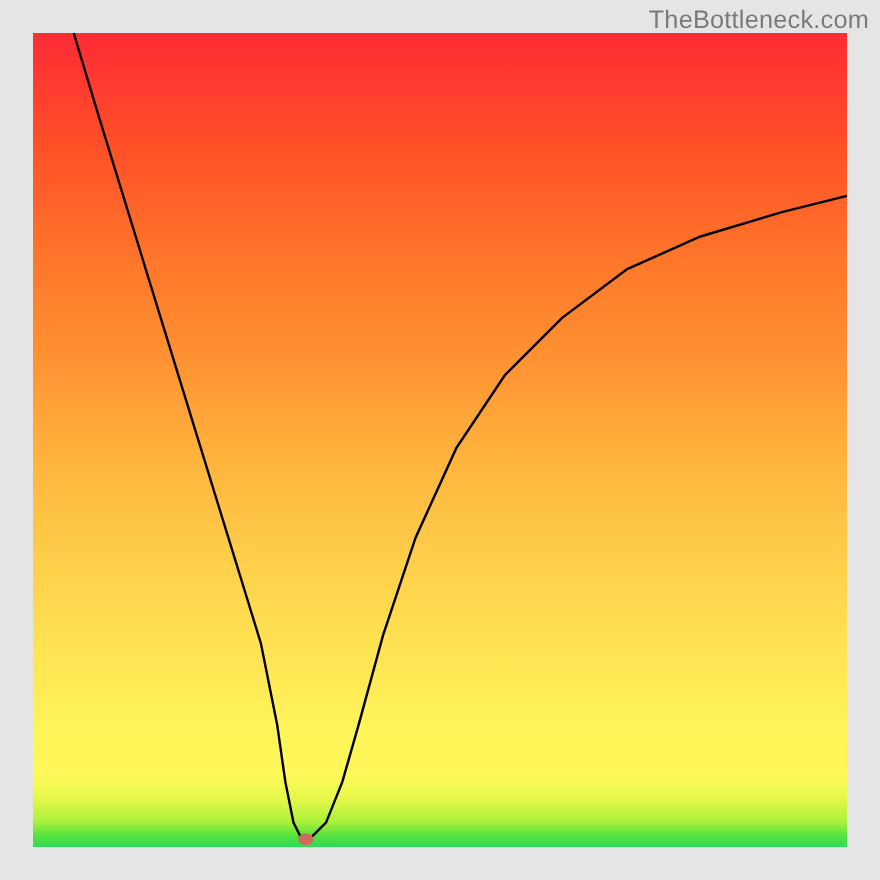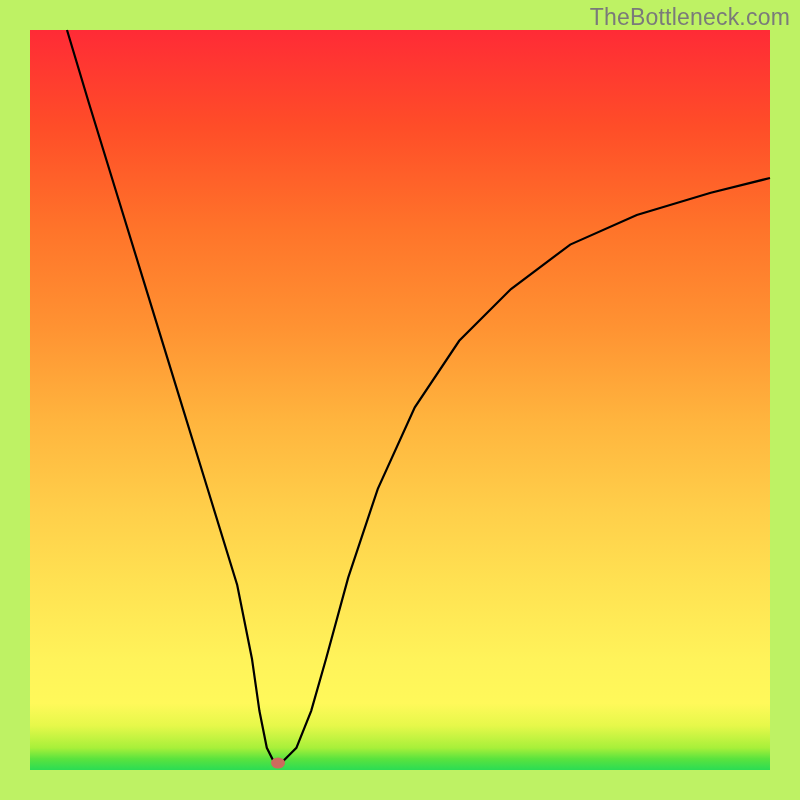--- a/index.html
+++ b/index.html
@@ -1,21 +1,21 @@
 <!DOCTYPE html>
 <html><head>
 <meta charset="utf-8">
 <style>
   * { margin: 0; padding: 0; box-sizing: border-box; }
   html, body { width: 800px; height: 800px; overflow: hidden; background: #000; }
   .frame {
     position: relative;
     width: 800px;
     height: 800px;
-    background: #bef264;
+    background: #e5e5e5;
     text-align: right;
   }
   .plot-area {
     position: absolute;
     left: 30px;
     top: 30px;
     width: 740px;
     height: 740px;
     background: linear-gradient(to top,
       #2bdc54 0%,

